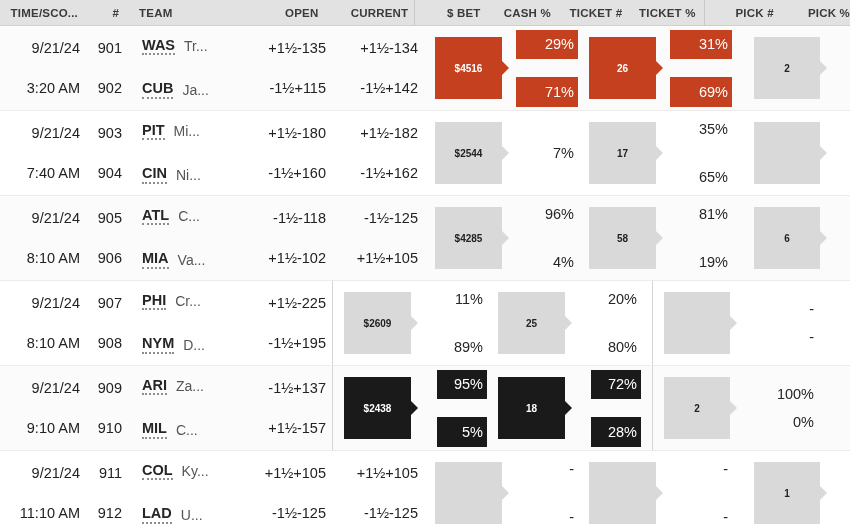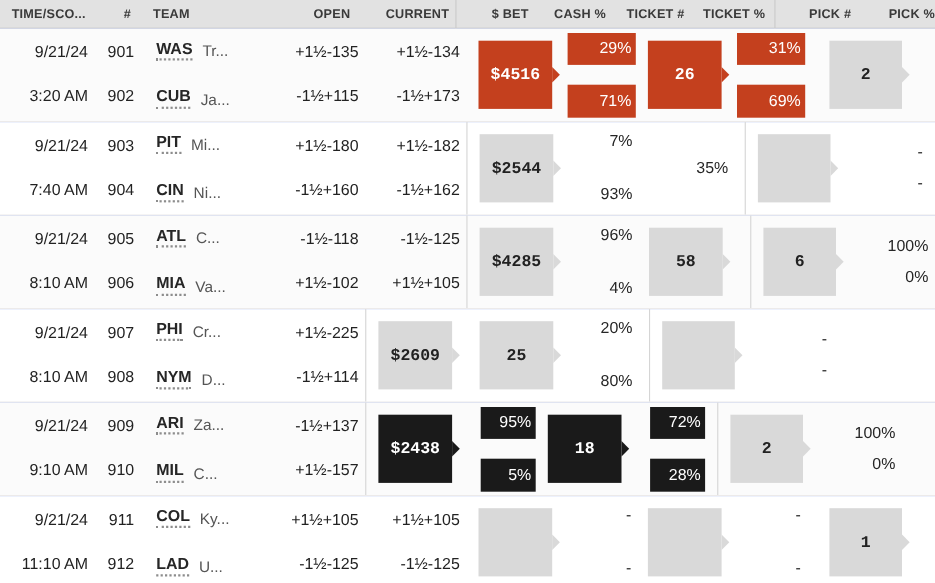--- a/index.html
+++ b/index.html
@@ -58,21 +58,21 @@
 
   
   .vdiv { width: 1px; background: #d5d5d5; height: 100%; }
 
   
   .stats { display:flex; align-items:center; height:100%; }
   .box {
     position: relative;
     display:flex; align-items:center; justify-content:center;
     background:#d9d9d9; color:#222;
-    font-size:15px; font-weight:bold;font-family:Liberation Mono, monospace;
+    font-size:10px; font-weight:bold;
   }
   .box.solo { width: 67px; height: 62px; }
   .box.pickn { width: 66px; height: 62px; }
   .box.arrow::after {
     content:""; position:absolute; right:-7px; top:50%; transform:translateY(-50%);
     border-top: 7px solid transparent; border-bottom: 7px solid transparent;
     border-left: 7px solid #d9d9d9;
   }
   .pair { display:flex; flex-direction:column; gap:18px; width: 62px; }
   .pair .half {
@@ -139,21 +139,21 @@
           <span class="abbr">CUB</span>
           <span class="full">Ja...</span>
         </div>
       </div>
       <div class="stack c-open">
         <div class="ln">+1½-135</div>
         <div class="ln">-1½+115</div>
       </div>
       <div class="stack c-current">
         <div class="ln">+1½-134</div>
-        <div class="ln">-1½+173</div>
+        <div class="ln">-1½+142</div>
       </div>
     </div>
     <div class="vdiv"></div>
     <div class="stats">
       <div class="spacer-s"></div>
       <div class="box solo arrow">$4516</div>
       <div class="spacer-m"></div>
       <div class="pair filled">
         <div class="half">29%</div>
         <div class="half">71%</div>
@@ -207,26 +207,27 @@
         <div class="ln">-1½+162</div>
       </div>
     </div>
     <div class="vdiv"></div>
     <div class="stats">
       <div class="spacer-s"></div>
       <div class="box solo arrow">$2544</div>
       <div class="spacer-m"></div>
       <div class="pair ">
         <div class="half">7%</div>
-        <div class="half">93%</div>
-      </div>
-      <div class="spacer-s"></div>
+      </div>
+      <div class="spacer-s"></div>
+      <div class="box solo arrow">17</div>
       <div class="spacer-m"></div>
       <div class="pair ">
         <div class="half">35%</div>
+        <div class="half">65%</div>
       </div>
       <div class="spacer-s"></div>
     </div>
     <div class="vdiv"></div>
     <div class="stats">
       <div class="spacer-s"></div>
       <div class="box pickn arrow"></div>
       <div class="spacer-m"></div>
       <div class="pickp c-pickp">
         <div class="v">-</div>
@@ -268,20 +269,24 @@
       <div class="spacer-s"></div>
       <div class="box solo arrow">$4285</div>
       <div class="spacer-m"></div>
       <div class="pair ">
         <div class="half">96%</div>
         <div class="half">4%</div>
       </div>
       <div class="spacer-s"></div>
       <div class="box solo arrow">58</div>
       <div class="spacer-m"></div>
+      <div class="pair ">
+        <div class="half">81%</div>
+        <div class="half">19%</div>
+      </div>
       <div class="spacer-s"></div>
     </div>
     <div class="vdiv"></div>
     <div class="stats">
       <div class="spacer-s"></div>
       <div class="box pickn arrow">6</div>
       <div class="spacer-m"></div>
       <div class="pickp c-pickp">
         <div class="v">100%</div>
         <div class="v">0%</div>
@@ -303,28 +308,32 @@
           <span class="abbr">PHI</span>
           <span class="full">Cr...</span>
         </div>
         <div class="teamline">
           <span class="abbr">NYM</span>
           <span class="full">D...</span>
         </div>
       </div>
       <div class="stack c-current">
         <div class="ln">+1½-225</div>
-        <div class="ln">-1½+114</div>
+        <div class="ln">-1½+195</div>
       </div>
     </div>
     <div class="vdiv"></div>
     <div class="stats">
       <div class="spacer-s"></div>
       <div class="box solo arrow">$2609</div>
       <div class="spacer-m"></div>
+      <div class="pair ">
+        <div class="half">11%</div>
+        <div class="half">89%</div>
+      </div>
       <div class="spacer-s"></div>
       <div class="box solo arrow">25</div>
       <div class="spacer-m"></div>
       <div class="pair ">
         <div class="half">20%</div>
         <div class="half">80%</div>
       </div>
       <div class="spacer-s"></div>
     </div>
     <div class="vdiv"></div>

